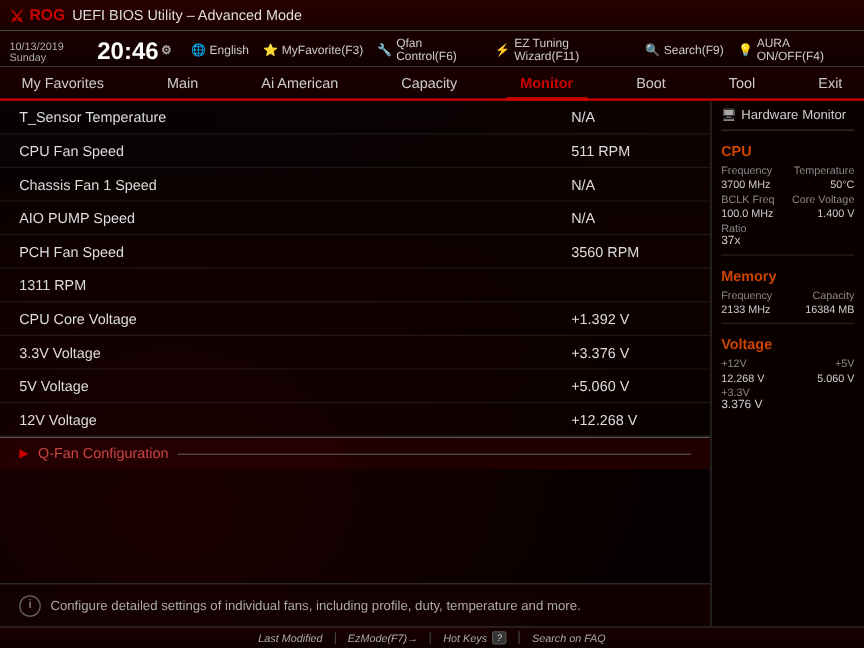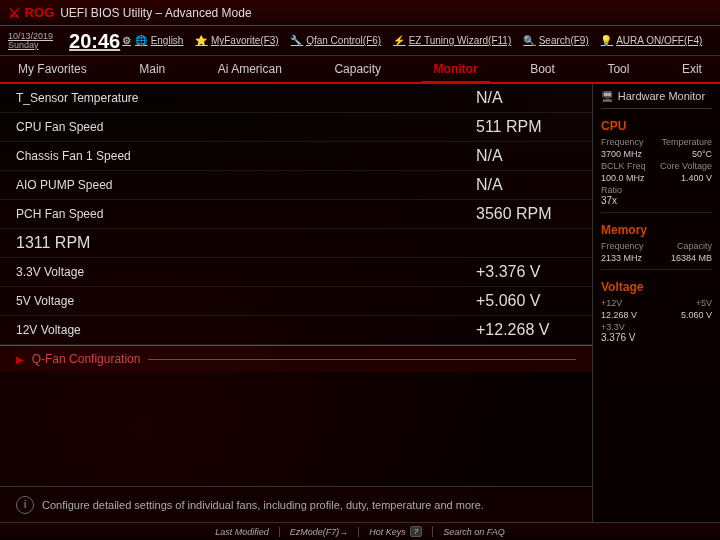--- a/index.html
+++ b/index.html
@@ -60,24 +60,23 @@
       color: #ddd;
       font-size: 12px;
     }
 
     
     .info-bar {
       background: linear-gradient(180deg, #1a0000 0%, #110000 100%);
       border-bottom: 1px solid #333;
       padding: 2px 8px;
       display: flex;
-      align-items: center;
+      align-items: flex-end;
       height: 30px;
-      gap: 4px;
-      text-decoration: underline;
+      gap: 16px;
     }
     .datetime {
       display: flex;
       flex-direction: column;
       margin-right: 12px;
     }
     .date-text {
       font-size: 9px;
       color: #aaa;
       line-height: 1;
@@ -171,21 +170,21 @@
       border-bottom: 1px solid rgba(80,80,80,0.3);
       padding: 5px 16px;
       min-height: 28px;
     }
     .row-label {
       flex: 1;
       font-size: 12px;
       color: #ddd;
     }
     .row-value {
-      font-size: 16px;
+      font-size: 12px;
       color: #ddd;
       min-width: 100px;
       text-align: left;
     }
 
     .qfan-section {
       background: rgba(40,0,0,0.8);
       border-top: 1px solid #555;
       padding: 6px 16px;
       display: flex;
@@ -442,20 +441,24 @@
       <span class="row-value">N/A</span>
     </div>
             <div class="table-row">
       <span class="row-label">PCH Fan Speed</span>
       <span class="row-value">3560 RPM</span>
     </div>
             <div class="table-row">
       <span class="row-value">1311 RPM</span>
     </div>
             <div class="table-row">
+      <span class="row-label">CPU Core Voltage</span>
+      <span class="row-value">+1.392 V</span>
+    </div>
+            <div class="table-row">
       <span class="row-label">3.3V Voltage</span>
       <span class="row-value">+3.376 V</span>
     </div>
             <div class="table-row">
       <span class="row-label">5V Voltage</span>
       <span class="row-value">+5.060 V</span>
     </div>
             <div class="table-row">
       <span class="row-label">12V Voltage</span>
       <span class="row-value">+12.268 V</span>

